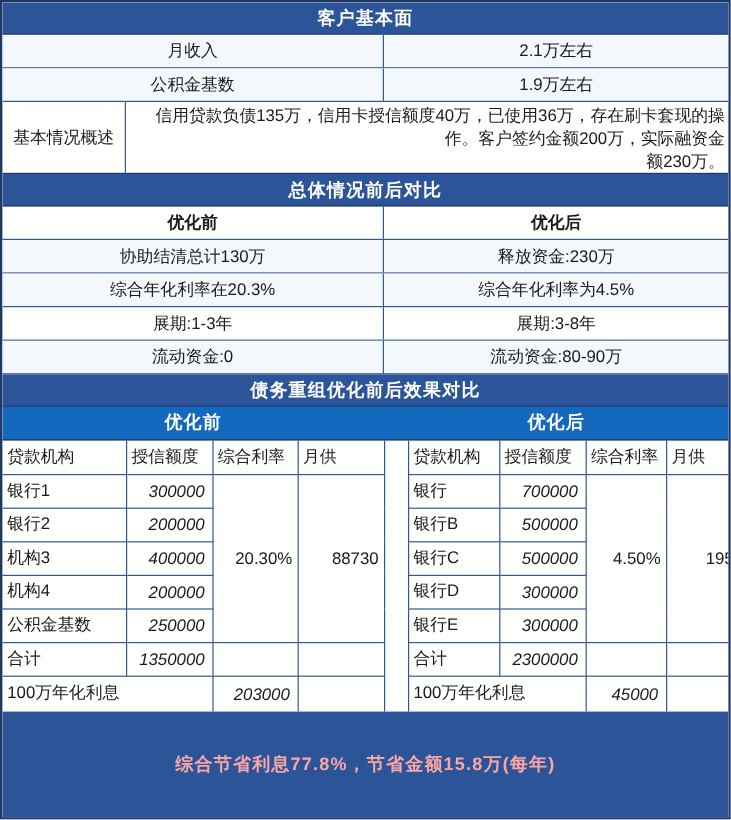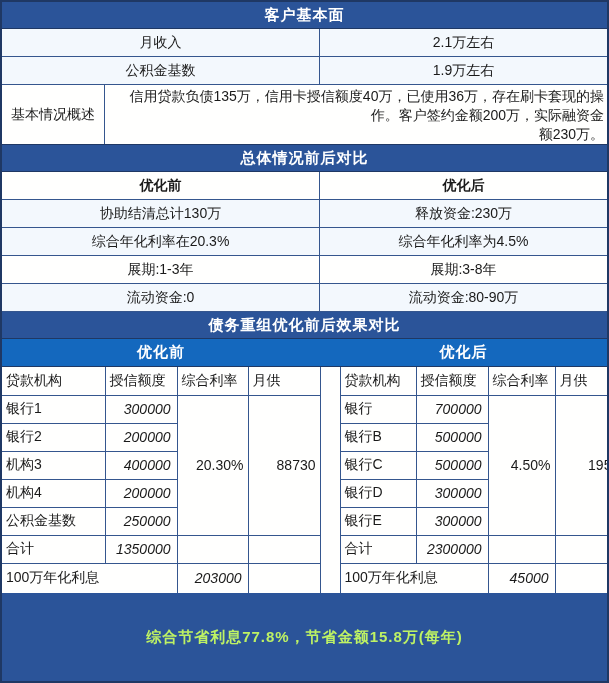--- a/index.html
+++ b/index.html
@@ -75,21 +75,21 @@
   table.loan tr.interest-row th, table.loan tr.interest-row td { height:30px; }
   table.loan td.num { text-align:right; padding-right:6px;font-style:italic; }
   table.loan td.merged { text-align:right; vertical-align:middle; }
   table.loan tr:first-child th { border-top:none; }
   table.loan tr:last-child td, table.loan tr:last-child th { border-bottom:none; }
   table.loan.left th:first-child, table.loan.left td:first-child { border-left:none; }
   table.loan.right th:last-child, table.loan.right td:last-child { border-right:none; }
 
   .footer-bar {
     flex:1 1 auto;
-    background:#2B5499; color:#bef264;
+    background:#2B5499; color:#fca5a5;
     font-weight:bold; font-size:15px;
     display:flex; align-items:center; justify-content:center;
     letter-spacing:1px;
   }
 </style>
 </head>
 <body>
 
 <div class="sheet">
 

